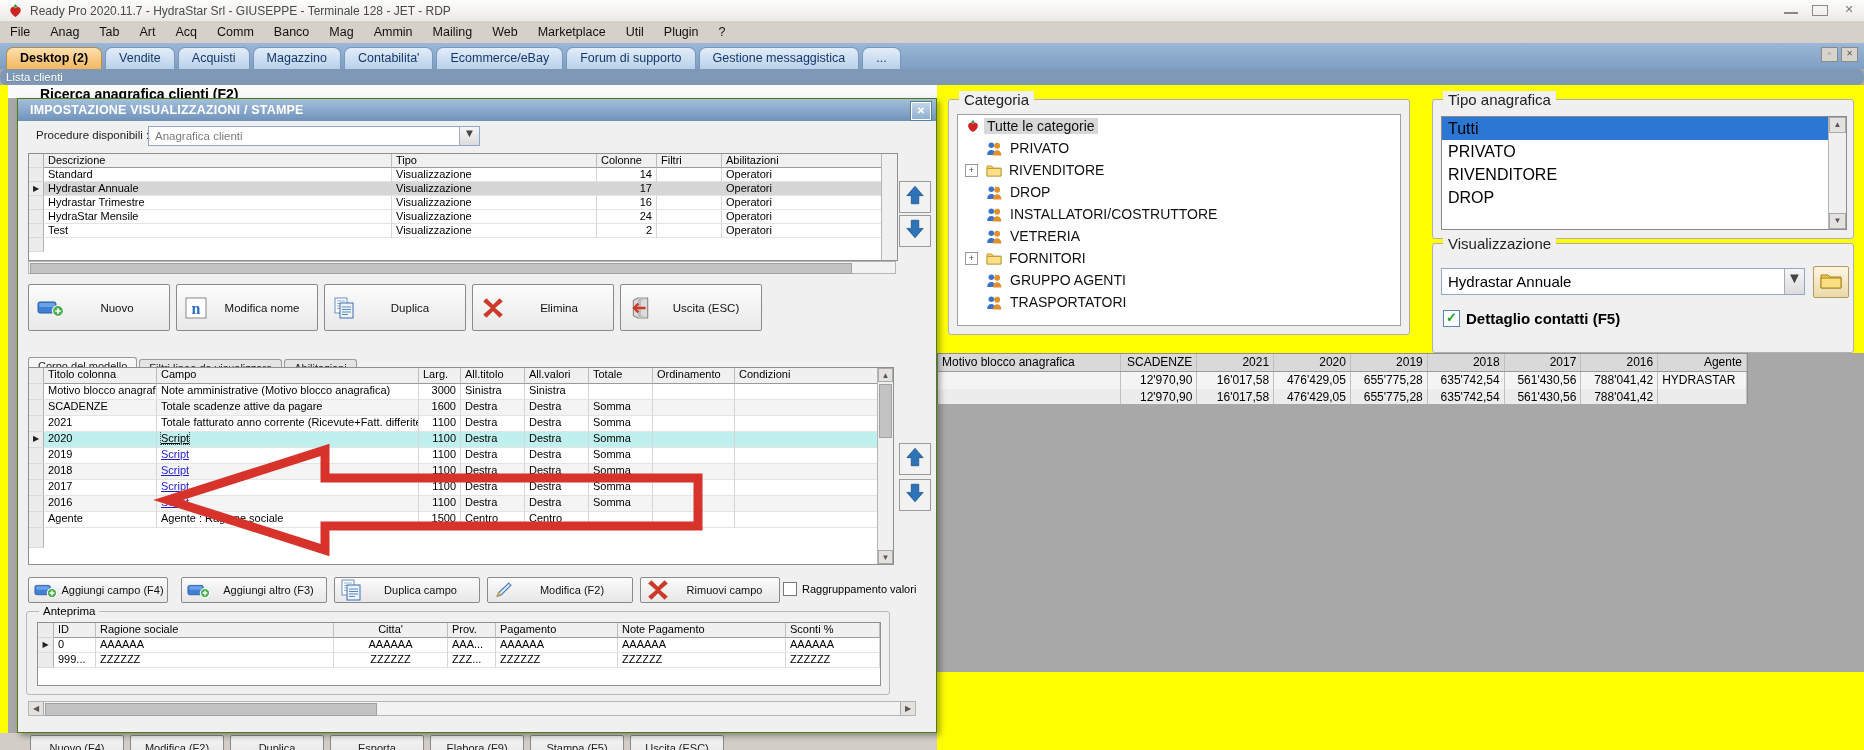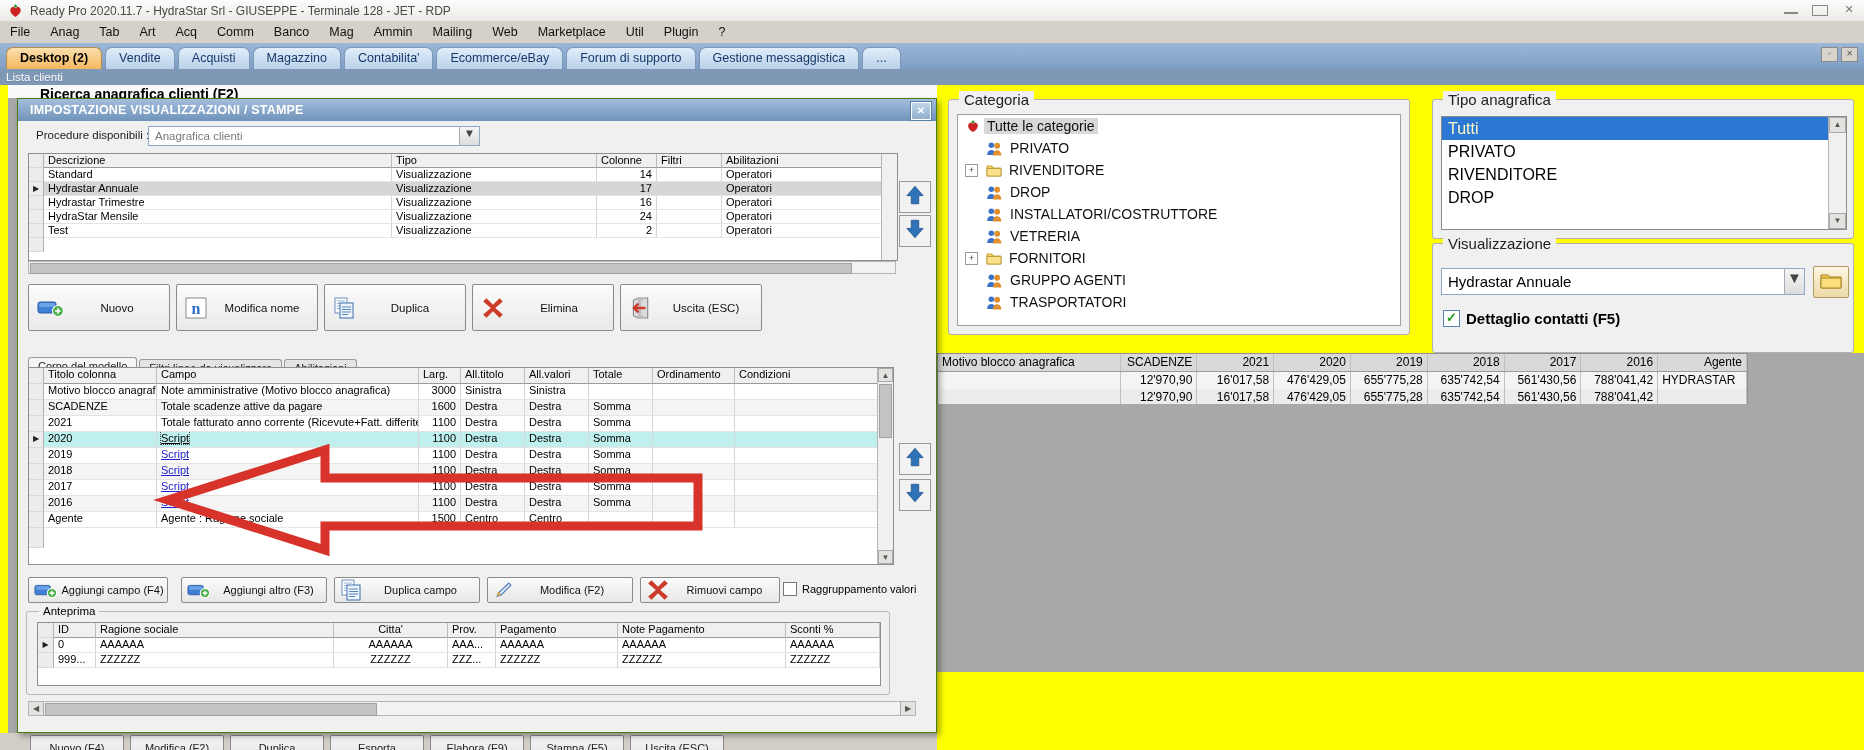--- a/index.html
+++ b/index.html
@@ -17,21 +17,21 @@
   .menu-item{font-size:12.5px;color:#111;padding:2px 10px;cursor:default;}
   .tabbar{left:0;top:43px;width:1864px;height:26px;background:linear-gradient(#9cb7d7,#7d9ec3);
           display:flex;align-items:flex-end;padding-left:6px;box-sizing:border-box;}
   .tab{height:21px;line-height:21px;padding:0 13px;margin-right:3px;font-size:12.5px;color:#15396b;
        background:linear-gradient(#e2edf9,#b9d1ea);border:1px solid #7ب97ba;border:1px solid #7b97ba;
        border-bottom:none;border-radius:7px 7px 0 0;white-space:nowrap;}
   .tab.active{background:linear-gradient(#fbe0ae,#f5b75f);color:#000;border-color:#b88948;font-weight:bold;}
   .mdibox{width:15px;height:13px;background:#d8d4cc;border:1px solid #8a8a8a;margin-left:3px;
           font-size:8px;line-height:12px;text-align:center;color:#555;}
   .listbar{left:0;top:69px;width:1864px;height:16px;background:#7e98b6;color:#fff;font-size:11.5px;
-           line-height:16px;padding-left:6px;box-sizing:border-box;text-shadow:0 1px 0 rgba(0,0,0,.15);}
+           line-height:16px;padding-left:6px;box-sizing:border-box;text-shadow:0 1px 0 rgba(0,0,0,.15);border-radius:7px;}
   .substrip{left:0;top:85px;width:1296px;height:13px;background:#fafafa;overflow:hidden;}
   .substrip .hid{margin:2px 0 0 40px;font-size:14px;font-weight:bold;color:#000;line-height:14px;}
   .substrip-yellow{left:1296px;top:85px;width:568px;height:13px;background:#ffff00;}
   .left-yellow{left:0;top:85px;width:8px;height:648px;background:#ffff00;}
   
   .right-yellow{left:937px;top:85px;width:927px;height:665px;background:#ffff00;}
   .gray-main{left:937px;top:404px;width:927px;height:268px;background:#a8a8a8;}
   .gray-right-of-grid{left:1748px;top:353px;width:116px;height:51px;background:#a8a8a8;}
   .groupbox{background:#f0f0f0;border:1px solid #b0b0b0;border-radius:3px;}
   .gb-label{position:absolute;top:-9px;left:10px;background:#f0f0f0;padding:0 5px;font-size:15px;color:#222;}
@@ -41,21 +41,21 @@
   .tree-item{position:relative;height:22px;display:flex;align-items:center;font-size:14px;color:#111;}
   .tree-plus{position:absolute;left:7px;width:11px;height:11px;border:1px solid #999;background:#fff;
              font-size:9px;line-height:10px;text-align:center;color:#444;}
   .tree-ico{display:inline-flex;width:18px;justify-content:center;}
   .tree-item .lbl{margin-left:4px;padding:0 3px;}
   .tree-item.root .lbl{background:#d8d8d8;}
   .tipo-box{left:1432px;top:99px;width:420px;height:138px;}
   .tipo-list{position:absolute;left:8px;top:16px;width:404px;height:112px;background:#fff;
              border:1px solid #8a8a8a;}
   .tipo-row{height:23px;line-height:23px;font-size:16px;padding-left:6px;color:#000;}
-  .tipo-row.sel{background:#2c77d4;color:#fef9c3;}
+  .tipo-row.sel{background:#2c77d4;color:#000000;}
   .tipo-scroll{position:absolute;right:0;top:0;width:17px;height:100%;background:#f0f0f0;
                border-left:1px solid #b5b5b5;}
   .sc-btn{position:absolute;left:0;width:17px;height:16px;background:#e4e2de;border:1px solid #aaa;
           box-sizing:border-box;font-size:8px;text-align:center;line-height:14px;color:#555;}
   .vis-box{left:1432px;top:243px;width:420px;height:108px;}
   .combo{background:#fff;border:1px solid #8fa8c8;display:flex;align-items:center;box-sizing:border-box;}
   .combo .val{flex:1;padding-left:6px;white-space:nowrap;overflow:hidden;}
   .combo .drop{width:19px;align-self:stretch;background:linear-gradient(#f6f6f6,#dcdcdc);
                border-left:1px solid #aab;text-align:center;color:#444;}
   .vis-combo{position:absolute;left:8px;top:24px;width:364px;height:27px;font-size:15px;}

